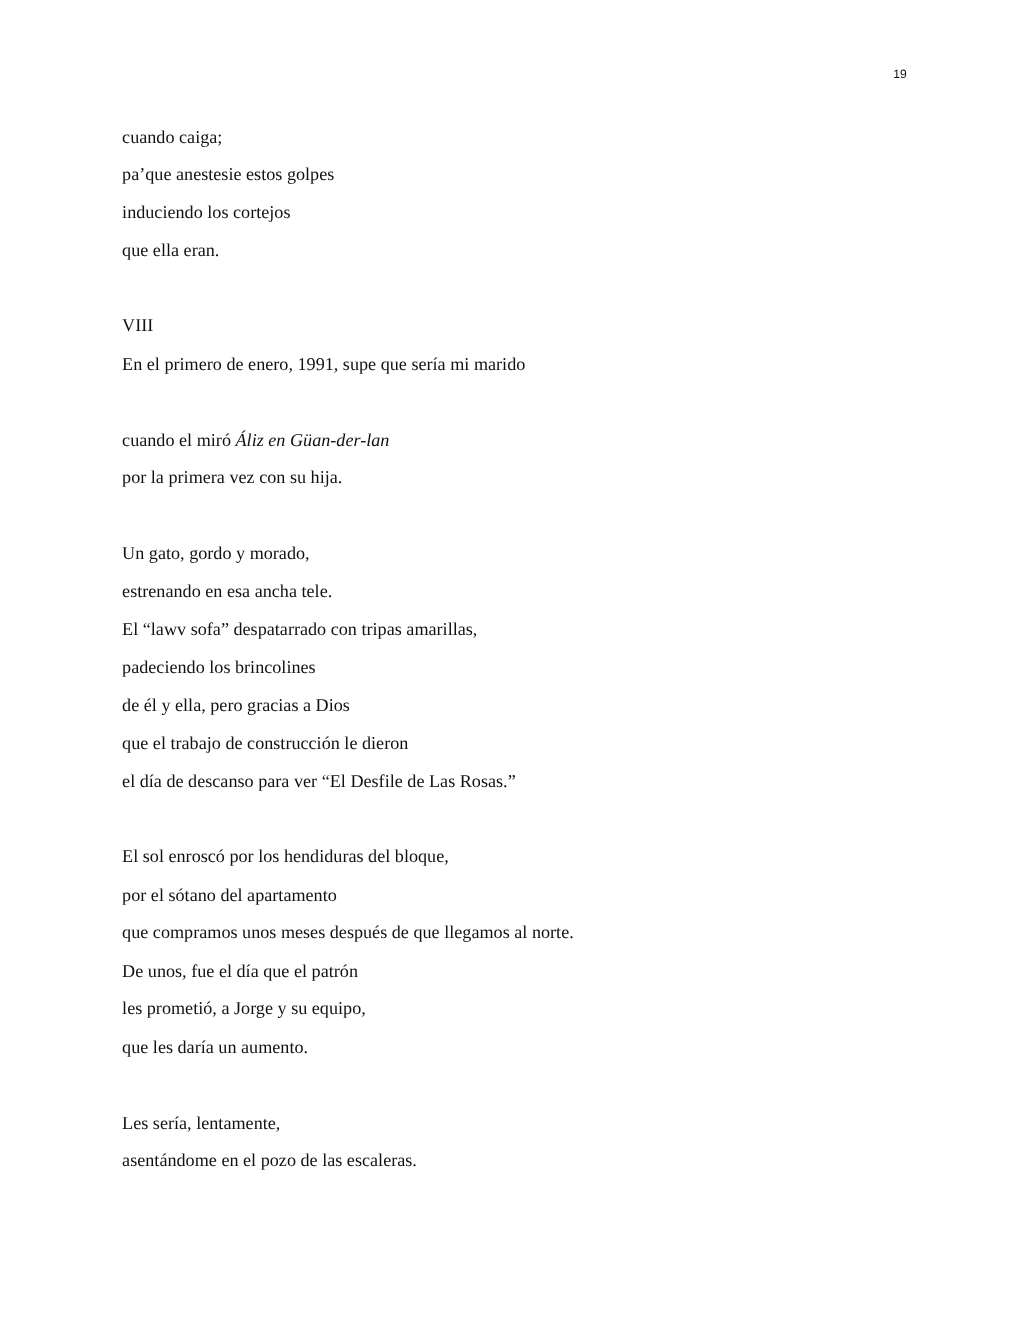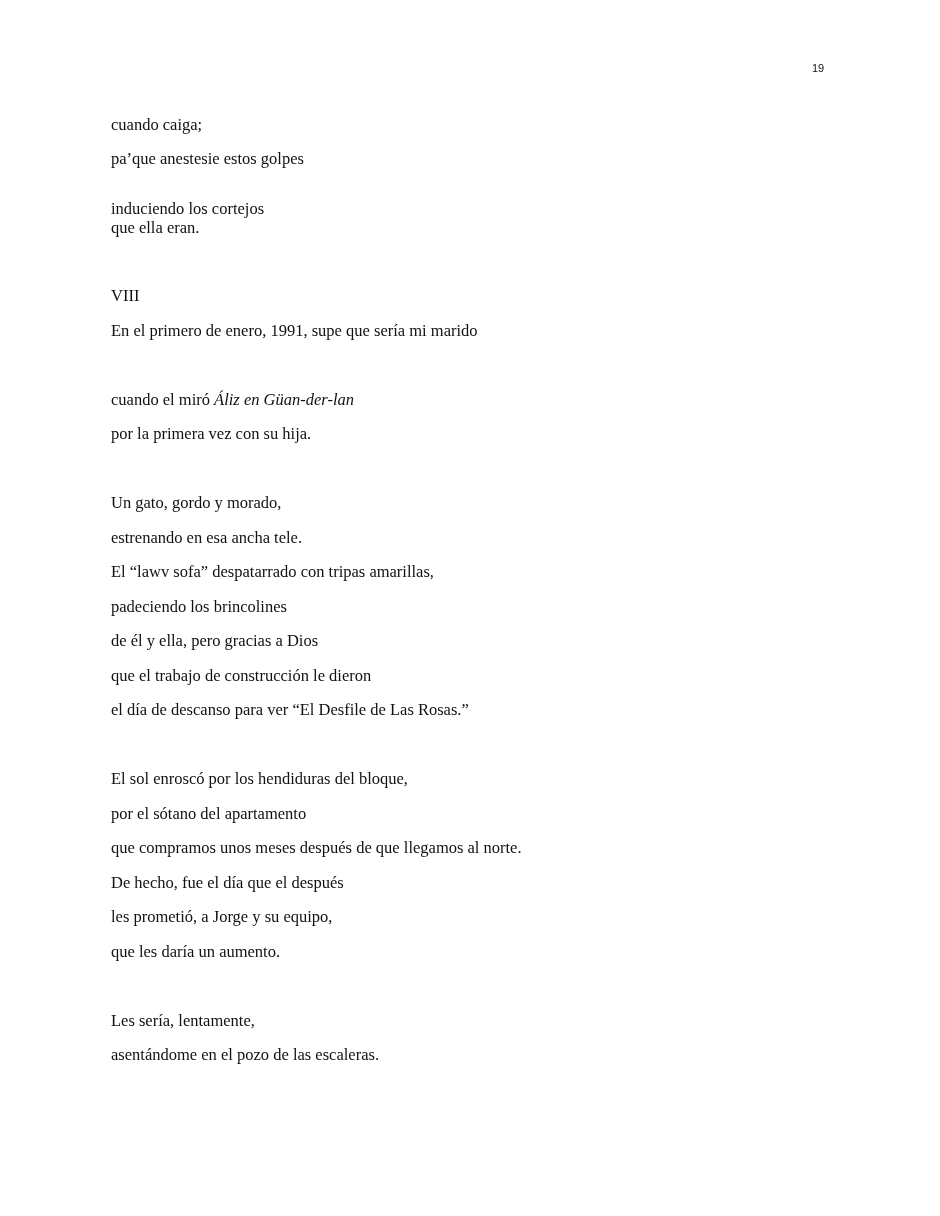--- a/index.html
+++ b/index.html
@@ -16,39 +16,39 @@
   .line i { }
 </style>
 </head>
 <body>
 
 <div>
   <div class="page-number">19</div>
 
   <div class="line" style="top:115px">cuando caiga;</div>
   <div class="line" style="top:149px">pa’que anestesie estos golpes</div>
-  <div class="line" style="top:199px">induciendo los cortejos</div>
+  <div class="line" style="top:183px">induciendo los cortejos</div>
   <div class="line" style="top:218px">que ella eran.</div>
 
   <div class="line" style="top:286px">VIII</div>
   <div class="line" style="top:321px">En el primero de enero, 1991, supe que sería mi marido</div>
 
   <div class="line" style="top:390px"><span>cuando el miró </span><i>Áliz en Güan-der-lan</i></div>
   <div class="line" style="top:424px">por la primera vez con su hija.</div>
 
   <div class="line" style="top:493px">Un gato, gordo y morado,</div>
   <div class="line" style="top:528px">estrenando en esa ancha tele.</div>
   <div class="line" style="top:562px">El “lawv sofa” despatarrado con tripas amarillas,</div>
   <div class="line" style="top:597px">padeciendo los brincolines</div>
   <div class="line" style="top:631px">de él y ella, pero gracias a Dios</div>
   <div class="line" style="top:666px">que el trabajo de construcción le dieron</div>
   <div class="line" style="top:700px">el día de descanso para ver “El Desfile de Las Rosas.”</div>
 
   <div class="line" style="top:769px">El sol enroscó por los hendiduras del bloque,</div>
   <div class="line" style="top:804px">por el sótano del apartamento</div>
   <div class="line" style="top:838px">que compramos unos meses después de que llegamos al norte.</div>
-  <div class="line" style="top:873px">De hecho, fue el día que el después</div>
+  <div class="line" style="top:873px">De unos, fue el día que el patrón</div>
   <div class="line" style="top:907px">les prometió, a Jorge y su equipo,</div>
   <div class="line" style="top:942px">que les daría un aumento.</div>
 
   <div class="line" style="top:1011px">Les sería, lentamente,</div>
   <div class="line" style="top:1045px">asentándome en el pozo de las escaleras.</div>
 </div>
 
 </body></html>

